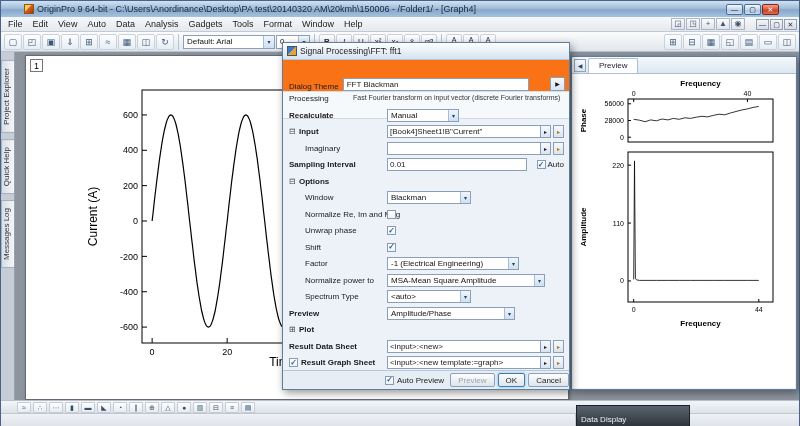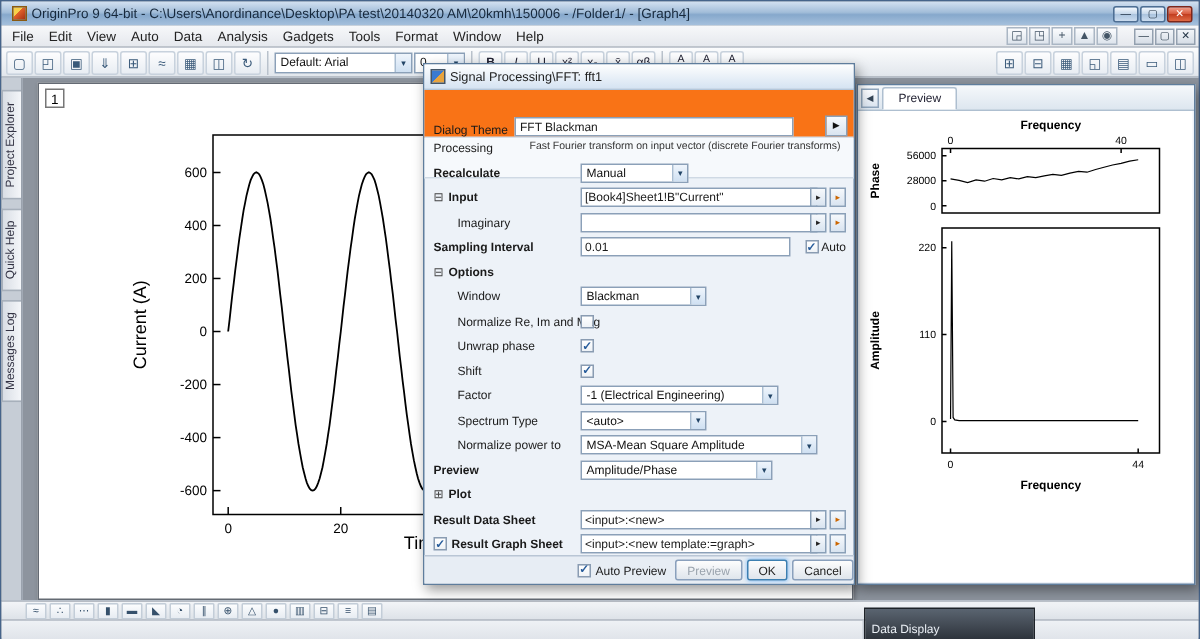--- a/index.html
+++ b/index.html
@@ -2,21 +2,21 @@
 <html><head>
 <meta charset="utf-8">
 <style>
   *{margin:0;padding:0;box-sizing:border-box}
   html,body{width:800px;height:426px;overflow:hidden}
   body{font-family:"Liberation Sans",sans-serif;background:#6b747f}
   #app{position:relative;width:800px;height:426px;background:#8d949e;border:1px solid #46648a}
   svg text{font-family:"Liberation Sans",sans-serif;fill:#000}
 
   
-  .titlebar{position:absolute;left:0;top:0;right:0;height:16px;display:flex;align-items:center;padding:0 4px;
+  .titlebar{position:absolute;left:0;top:0;right:0;height:16px;display:flex;align-items:center;padding:0 20px;
     background:linear-gradient(#d3e1f1,#a2bdd9 45%,#86a8cc 55%,#a6c1dd)}
   .app-icon{width:10px;height:10px;margin:0 3px;border:1px solid #8a5a10;background:linear-gradient(135deg,#f7d04b 40%,#e2622a 40%,#a22f14)}
   .title-text{flex:1;font-size:9px;color:#17293d;white-space:nowrap;overflow:hidden}
   .win-btn{width:17px;height:11px;margin-left:1px;border:1px solid #4e6f94;border-radius:2px;font-size:7px;line-height:9px;text-align:center;color:#123;
     background:linear-gradient(#f4f9fe,#c3d5e9 50%,#aac3de 50%,#cbdcef)}
   .win-btn.close{background:linear-gradient(#f2a08c,#d55538 50%,#c13d1f 50%,#e06a45);color:#fff;border-color:#7e2619}
 
   
   .menubar{position:absolute;left:0;top:16px;right:0;height:15px;background:linear-gradient(#f7f8fa,#e5e8ed);border-bottom:1px solid #c3c9d2;
     display:flex;align-items:center;font-size:9px;color:#222;padding:0 2px}
@@ -344,33 +344,33 @@
       <div class="drow">
         <span class="lbl ind">Factor</span>
         <span class="val">
             <span class="cmb w132">
               <span class="combo-text">-1 (Electrical Engineering)</span>
               <span class="combo-arrow">▾</span>
             </span>
           </span>
       </div>
       <div class="drow">
+        <span class="lbl ind">Normalize power to</span>
+        <span class="val">
+            <span class="cmb w158">
+              <span class="combo-text">MSA-Mean Square Amplitude</span>
+              <span class="combo-arrow">▾</span>
+            </span>
+          </span>
+      </div>
+      <div class="drow">
         <span class="lbl ind">Spectrum Type</span>
         <span class="val">
             <span class="cmb w84">
               <span class="combo-text">&lt;auto&gt;</span>
-              <span class="combo-arrow">▾</span>
-            </span>
-          </span>
-      </div>
-      <div class="drow">
-        <span class="lbl ind">Normalize power to</span>
-        <span class="val">
-            <span class="cmb w158">
-              <span class="combo-text">MSA-Mean Square Amplitude</span>
               <span class="combo-arrow">▾</span>
             </span>
           </span>
       </div>
       <div class="drow">
         <span class="lbl bold">Preview</span>
         <span class="val">
             <span class="cmb w108">
               <span class="combo-text">Amplitude/Phase</span>
               <span class="combo-arrow">▾</span>

